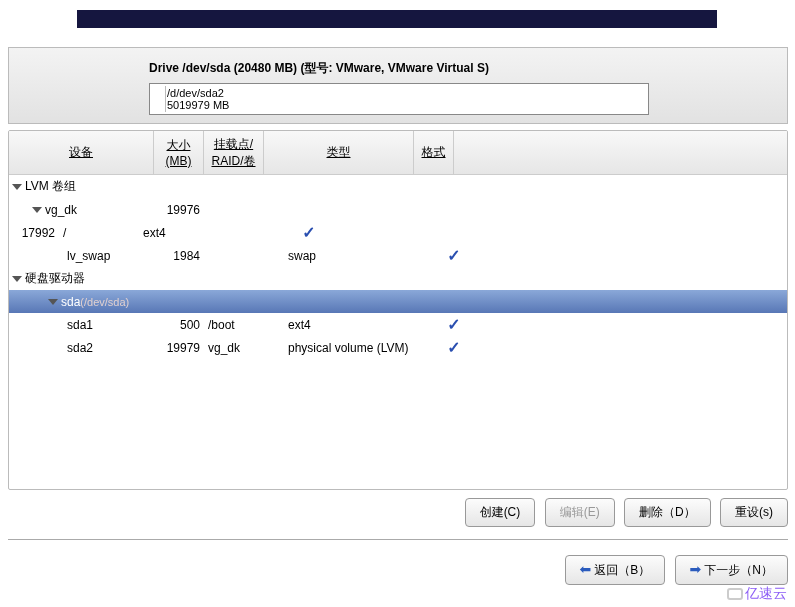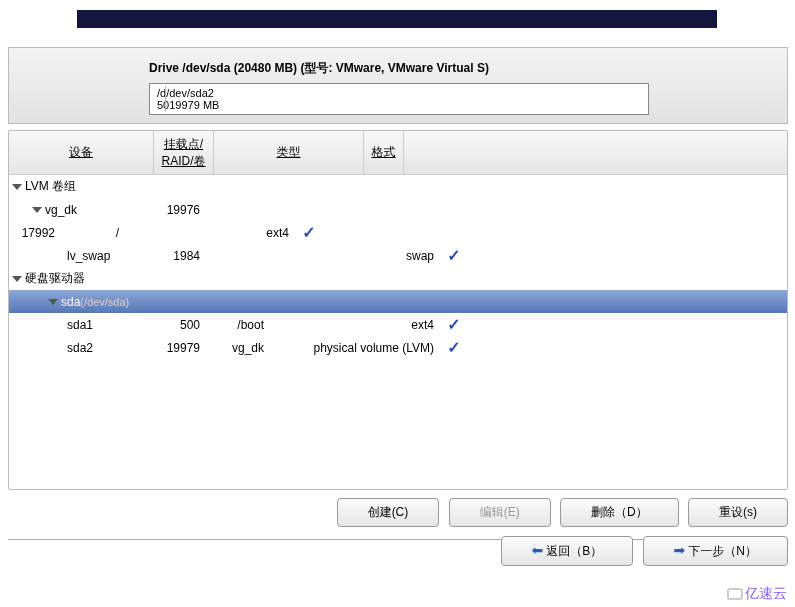--- a/index.html
+++ b/index.html
@@ -1,41 +1,41 @@
 <!DOCTYPE html>
 <html><head>
 <meta charset="utf-8">
 <style>
 * { box-sizing: border-box; margin: 0; padding: 0; }
 body { font-family: sans-serif; font-size: 12px; width: 795px; height: 607px; background: #fff; position: relative; }
 .topbar { position: absolute; left: 77px; top: 10px; width: 640px; height: 18px; background: #15163f; }
 .drive-panel { position: absolute; left: 8px; top: 47px; width: 780px; height: 77px; background: linear-gradient(#f3f3f3,#e2e2e2); border: 1px solid #bbb; border-radius: 0; padding: 12px 140px 8px 140px; }
 .drive-title { font-weight: bold; font-size: 12px; margin-bottom: 6px; }
-.drive-box { border: 1px solid #888; background: #fff; height: 32px; width: 500px; position: relative; font-size: 11px; line-height: 12px; padding: 3px 7px; }
+.drive-box { border: 1px solid #888; background: #fff; height: 32px; width: 500px; position: relative; font-size: 11px; line-height: 12px; padding: 3px 17px; }
 .drive-box .sep { position:absolute; left:15px; top:2px; bottom:2px; border-left:1px solid #bbb;}
 .part-table { position: absolute; left: 8px; top: 130px; width: 780px; height: 360px; border: 1px solid #bbb; border-radius: 2px; overflow: hidden; }
 .thead { display:flex; height:44px; background: linear-gradient(#f8f8f8,#e6e6e6); border-bottom:1px solid #ccc; font-size:12px;text-decoration:underline; }
 .th { border-right:1px solid #ccc; display:flex; align-items:center; justify-content:center; text-align:center; padding:2px 4px; }
 .th.dev { width:145px;} .th.size{width:50px; flex-direction:column;} .th.mount{width:60px; flex-direction:column;} .th.type{width:150px;} .th.fmt{width:40px;} .th.last{flex:1;border-right:none;}
 .tbody { background:#fff; }
 .row { display:flex; height:23px; align-items:center; }
-.cell { overflow:hidden; white-space:nowrap;text-align:right; }
+.cell { overflow:hidden; white-space:nowrap; }
 .c-dev { width:145px; display:flex; align-items:center;}
 .c-size { width:50px; text-align:right; padding-right:4px;}
 .c-mount { width:60px; padding-left:4px;}
 .c-type { width:150px; padding-left:4px;margin-left:20px;}
 .c-fmt { width:40px; text-align:center;}
 .tri { display:inline-block; width:0;height:0; border-left:5px solid transparent;border-right:5px solid transparent;border-top:6px solid #555; margin:0 3px;}
 .row.selected { background: linear-gradient(#8aa8d8,#5877b6); color:#fff;}
 .dim { color:#c7a9a9; font-size:11px;}
 .row.selected .dim { color:#e0d0d0;}
 .check { color:#2a4fb0; font-size:16px; font-weight:bold;}
 .btns { position:absolute; left:8px; top:498px; width:780px; text-align:right; border-bottom:1px solid #aaa; padding-bottom:12px;}
-.nav { position:absolute; left:8px; top:536px; width:780px; text-align:right;}
-button { font-size:12px; padding:5px 30px; border:1px solid #999; border-radius:4px; background:linear-gradient(#fcfcfc,#e6e6e6); margin-left:6px; cursor:pointer;}
+.nav { position:absolute; left:8px; top:555px; width:780px; text-align:right;}
+button { font-size:12px; padding:5px 14px; border:1px solid #999; border-radius:4px; background:linear-gradient(#fcfcfc,#e6e6e6); margin-left:6px; cursor:pointer;}
 button:disabled { color:#999; cursor:default;}
 .arrow-l { color:#2a5bbd; font-size:14px; margin-right:3px;}
 .arrow-r { color:#2a5bbd; font-size:14px; margin-right:3px;}
 .watermark { position:absolute; right:8px; bottom:4px; color:#8b5cf6; font-size:14px; font-family:sans-serif;}
 .watermark .ico { display:inline-block; width:16px;height:12px;border:2px solid #ccc;border-radius:3px;margin-right:2px;position:relative;top:2px;}
 </style>
 </head>
 <body>
 
 <div class="topbar"></div>
@@ -45,20 +45,24 @@
   <div class="drive-box">
     <div class="sep"></div>
     <div>/d/dev/sda2</div>
     <div>5019979 MB</div>
   </div>
 </div>
 
 <div class="part-table">
   <div class="thead">
     <div class="th dev">设备</div>
+    <div class="th size">
+      <span>大小</span>
+      <span>(MB)</span>
+    </div>
     <div class="th mount">
       <span>挂载点/</span>
       <span>RAID/卷</span>
     </div>
     <div class="th type">类型</div>
     <div class="th fmt">格式</div>
     <div class="th last"></div>
   </div>
   <div class="tbody">
 

